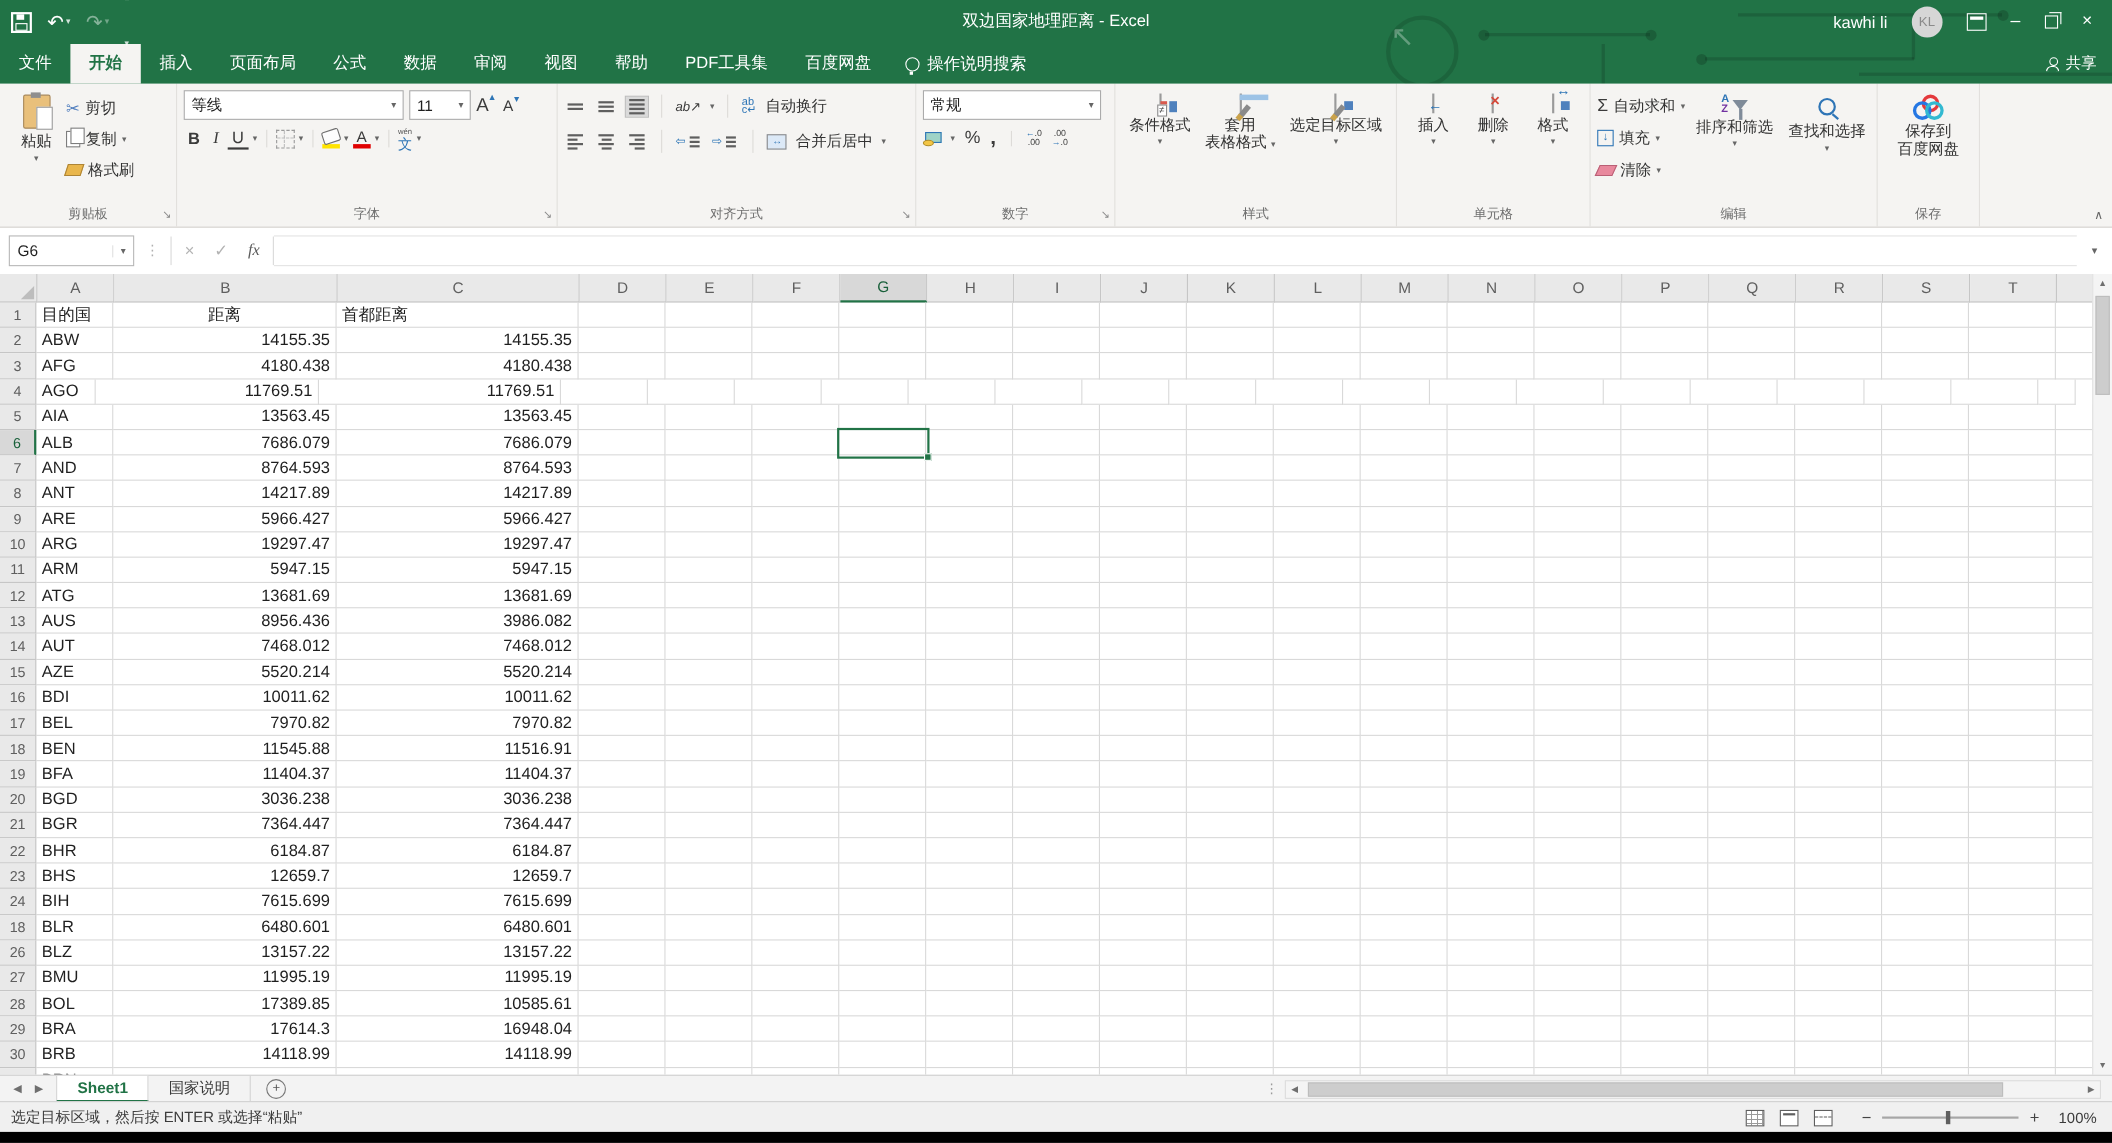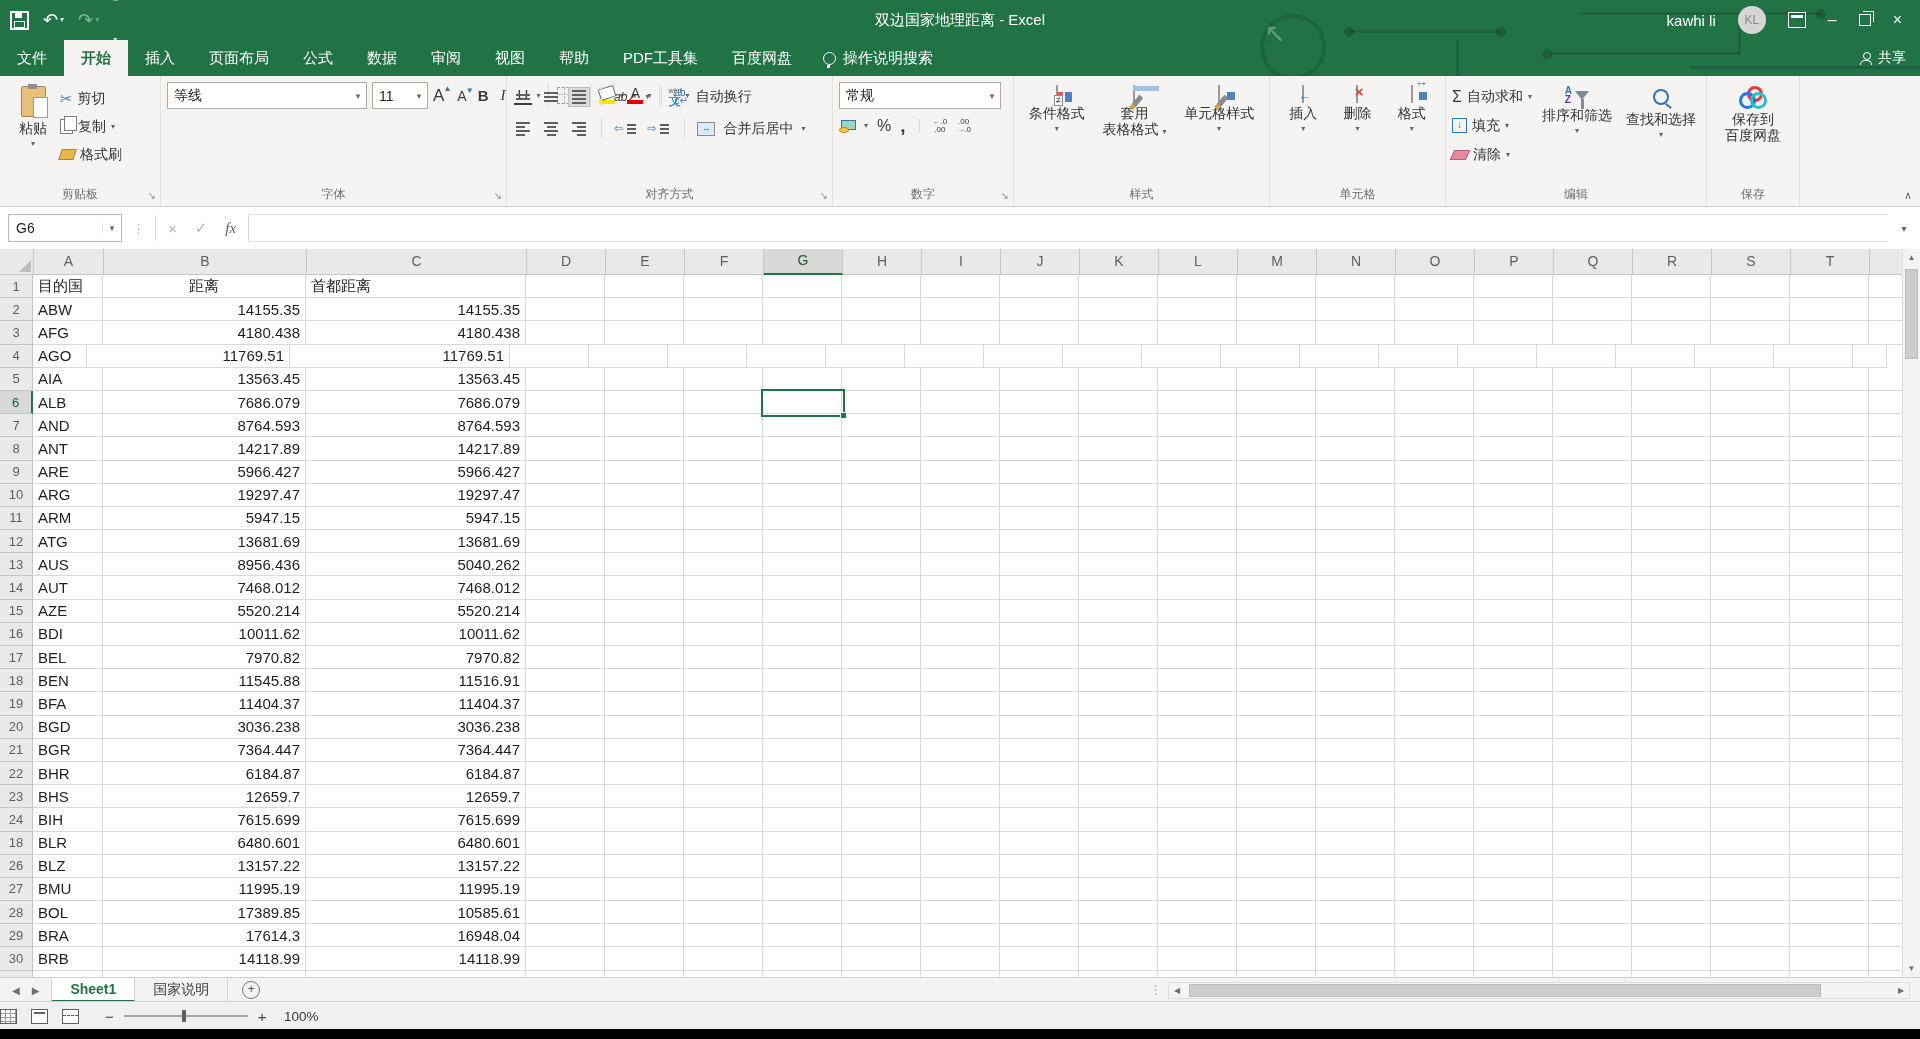--- a/index.html
+++ b/index.html
@@ -284,21 +284,21 @@
             <span class="ic-brush"></span>
             <span>格式刷</span>
           </div>
         </div>
       </div>
       <div class="glabel">剪贴板</div>
       <span class="lnch">↘</span>
     </div>
 
     <div class="rgroup" style="width:345px;">
-      <div class="gbody" style="flex-direction:row;gap:7px;">
+      <div class="gbody" style="flex-direction:column;gap:7px;">
         <div style="display:flex;gap:5px;align-items:center;">
           <div class="combo" style="width:198px;">
             <span class="cv">等线</span>
               <span class="ccar">▾</span>
           </div>
           <div class="combo" style="width:54px;">
             <span class="cv">11</span>
               <span class="ccar">▾</span>
           </div>
           <span class="bigA">A<sup>▲</sup></span>
@@ -436,21 +436,21 @@
             <span class="ov ic-brush2"></span>
           </span>
           <span class="twoline"><span>套用</span><br><span>表格格式</span> <span class="caret">▾</span></span>
         </div>
         <div class="bigbtn">
           <span class="icw">
             <span class="mt"></span>
             <span class="ov cc-blue"></span>
             <span class="ov ic-brush2"></span>
           </span>
-          <span>单元格样式</span>
+          <span>选定目标区域</span>
           <span class="caret">▾</span>
         </div>
       </div>
       <div class="glabel">样式</div>
     </div>
 
     <div class="rgroup" style="width:175px;">
       <div class="gbody" style="justify-content:space-around;">
         <div class="bigbtn">
           <span class="icw">
@@ -862,21 +862,21 @@
           <div class="gcell ta-l" style="width: 79px;"></div>
           <div class="gcell ta-l" style="width: 79px;"></div>
           <div class="gcell ta-l" style="width: 79px;"></div>
           <div class="gcell ta-l" style="width: 79px;"></div>
           <div class="gcell ta-l" style="width: 34px;"></div>
         </div>
         <div class="grow">
           <div class="rowhead">13</div>
           <div class="gcell ta-l" style="width: 70px;">AUS</div>
           <div class="gcell ta-r" style="width: 203px;">8956.436</div>
-          <div class="gcell ta-r" style="width: 220px;">5040.262</div>
+          <div class="gcell ta-r" style="width: 220px;">3986.082</div>
           <div class="gcell ta-l" style="width: 79px;"></div>
           <div class="gcell ta-l" style="width: 79px;"></div>
           <div class="gcell ta-l" style="width: 79px;"></div>
           <div class="gcell ta-l" style="width: 79px;"></div>
           <div class="gcell ta-l" style="width: 79px;"></div>
           <div class="gcell ta-l" style="width: 79px;"></div>
           <div class="gcell ta-l" style="width: 79px;"></div>
           <div class="gcell ta-l" style="width: 79px;"></div>
           <div class="gcell ta-l" style="width: 79px;"></div>
           <div class="gcell ta-l" style="width: 79px;"></div>
@@ -1346,20 +1346,21 @@
     <div class="hscroll">
       <span class="hs-arrow">◀</span>
       <div class="hs-track">
           <div class="hs-thumb"></div>
         </div>
       <span class="hs-arrow">▶</span>
     </div>
   </div>
 
   <div class="statusbar">
+    <span class="sb-msg">选定目标区域，然后按 ENTER 或选择“粘贴”</span>
     <div class="sb-views">
       <span class="vw grid9"></span>
       <span class="vw lay"></span>
       <span class="vw brk"></span>
     </div>
     <div class="zoomer">
       <span class="zo-sign">−</span>
       <div class="zo-track">
           <div class="zo-thumb"></div>
         </div>

